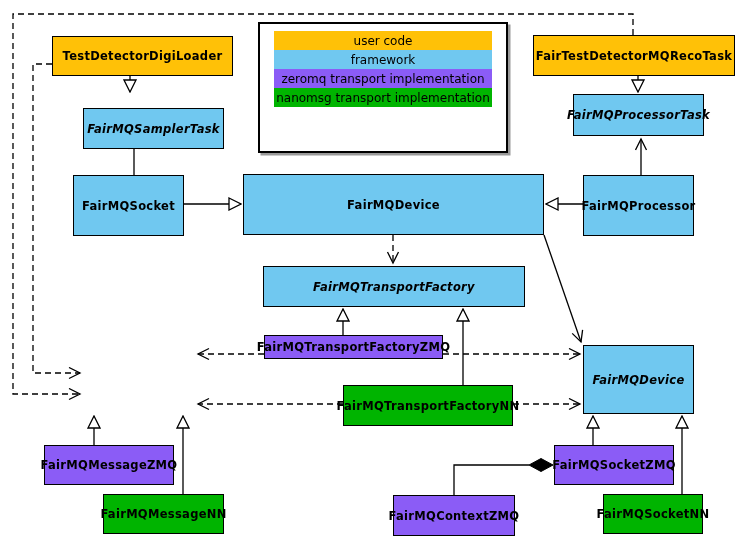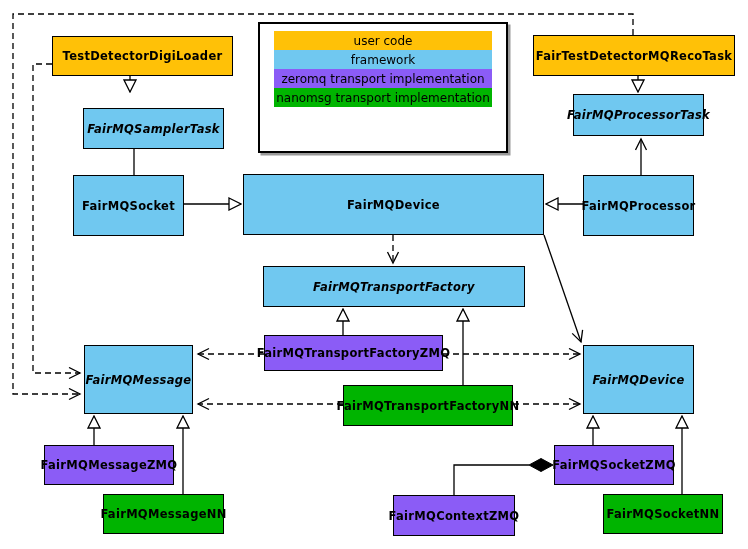--- a/index.html
+++ b/index.html
@@ -21,28 +21,28 @@
   .c-nn{background:#00B400;}
   
   .n-digiloader{left:52px;top:36px;width:181px;height:40px;}
   .n-recotask{left:533px;top:35px;width:202px;height:41px;}
   .n-samplertask{left:63px;top:108px;width:141px;height:41px;margin-left:20px;}
   .n-processortask{left:573px;top:94px;width:131px;height:42px;}
   .n-sampler{left:73px;top:175px;width:111px;height:61px;}
   .n-device{left:243px;top:174px;width:301px;height:61px;}
   .n-processor{left:583px;top:175px;width:111px;height:61px;}
   .n-factory{left:263px;top:266px;width:262px;height:41px;}
-  .n-factoryzmq{left:264px;top:335px;width:179px;height:36px;}
+  .n-factoryzmq{left:264px;top:335px;width:179px;height:24px;}
   .n-factorynn{left:343px;top:385px;width:170px;height:41px;}
   .n-message{left:84px;top:345px;width:109px;height:69px;}
   .n-socket{left:583px;top:345px;width:111px;height:69px;}
   .n-messagezmq{left:44px;top:445px;width:130px;height:40px;}
   .n-messagenn{left:103px;top:494px;width:121px;height:40px;}
   .n-socketzmq{left:554px;top:445px;width:120px;height:40px;}
-  .n-socketnn{left:603px;top:494px;width:120px;height:40px;}
+  .n-socketnn{left:603px;top:494px;width:100px;height:40px;}
   .n-contextzmq{left:393px;top:495px;width:122px;height:41px;}
   
   .legend{
     position:absolute;left:258px;top:22px;width:250px;height:131px;box-sizing:border-box;
     background:#fff;border:2px solid #000;box-shadow:2.5px 2.5px 0 #9a9a9a;
     display:flex;flex-direction:column;align-items:center;padding-top:7px;z-index:3;
   }
   .legend-row{
     width:218px;height:19px;display:flex;align-items:center;justify-content:center;
     font-size:12px;font-weight:400;color:#000;white-space:nowrap;
@@ -108,21 +108,20 @@
   <div class="node c-user n-digiloader">TestDetectorDigiLoader</div>
   <div class="node c-user n-recotask">FairTestDetectorMQRecoTask</div>
   <div class="node c-fw abstract n-samplertask">FairMQSamplerTask</div>
   <div class="node c-fw abstract n-processortask">FairMQProcessorTask</div>
   <div class="node c-fw n-sampler">FairMQSocket</div>
   <div class="node c-fw n-device">FairMQDevice</div>
   <div class="node c-fw n-processor">FairMQProcessor</div>
   <div class="node c-fw abstract n-factory">FairMQTransportFactory</div>
   <div class="node c-zmq n-factoryzmq">FairMQTransportFactoryZMQ</div>
   <div class="node c-nn n-factorynn">FairMQTransportFactoryNN</div>
-  <div class="node c-fw abstract n-message">FairMQMessage</div>
   <div class="node c-fw abstract n-socket">FairMQDevice</div>
   <div class="node c-zmq n-messagezmq">FairMQMessageZMQ</div>
   <div class="node c-nn n-messagenn">FairMQMessageNN</div>
   <div class="node c-zmq n-socketzmq">FairMQSocketZMQ</div>
   <div class="node c-nn n-socketnn">FairMQSocketNN</div>
   <div class="node c-zmq n-contextzmq">FairMQContextZMQ</div>
 
 </div>
 
 </body></html>

